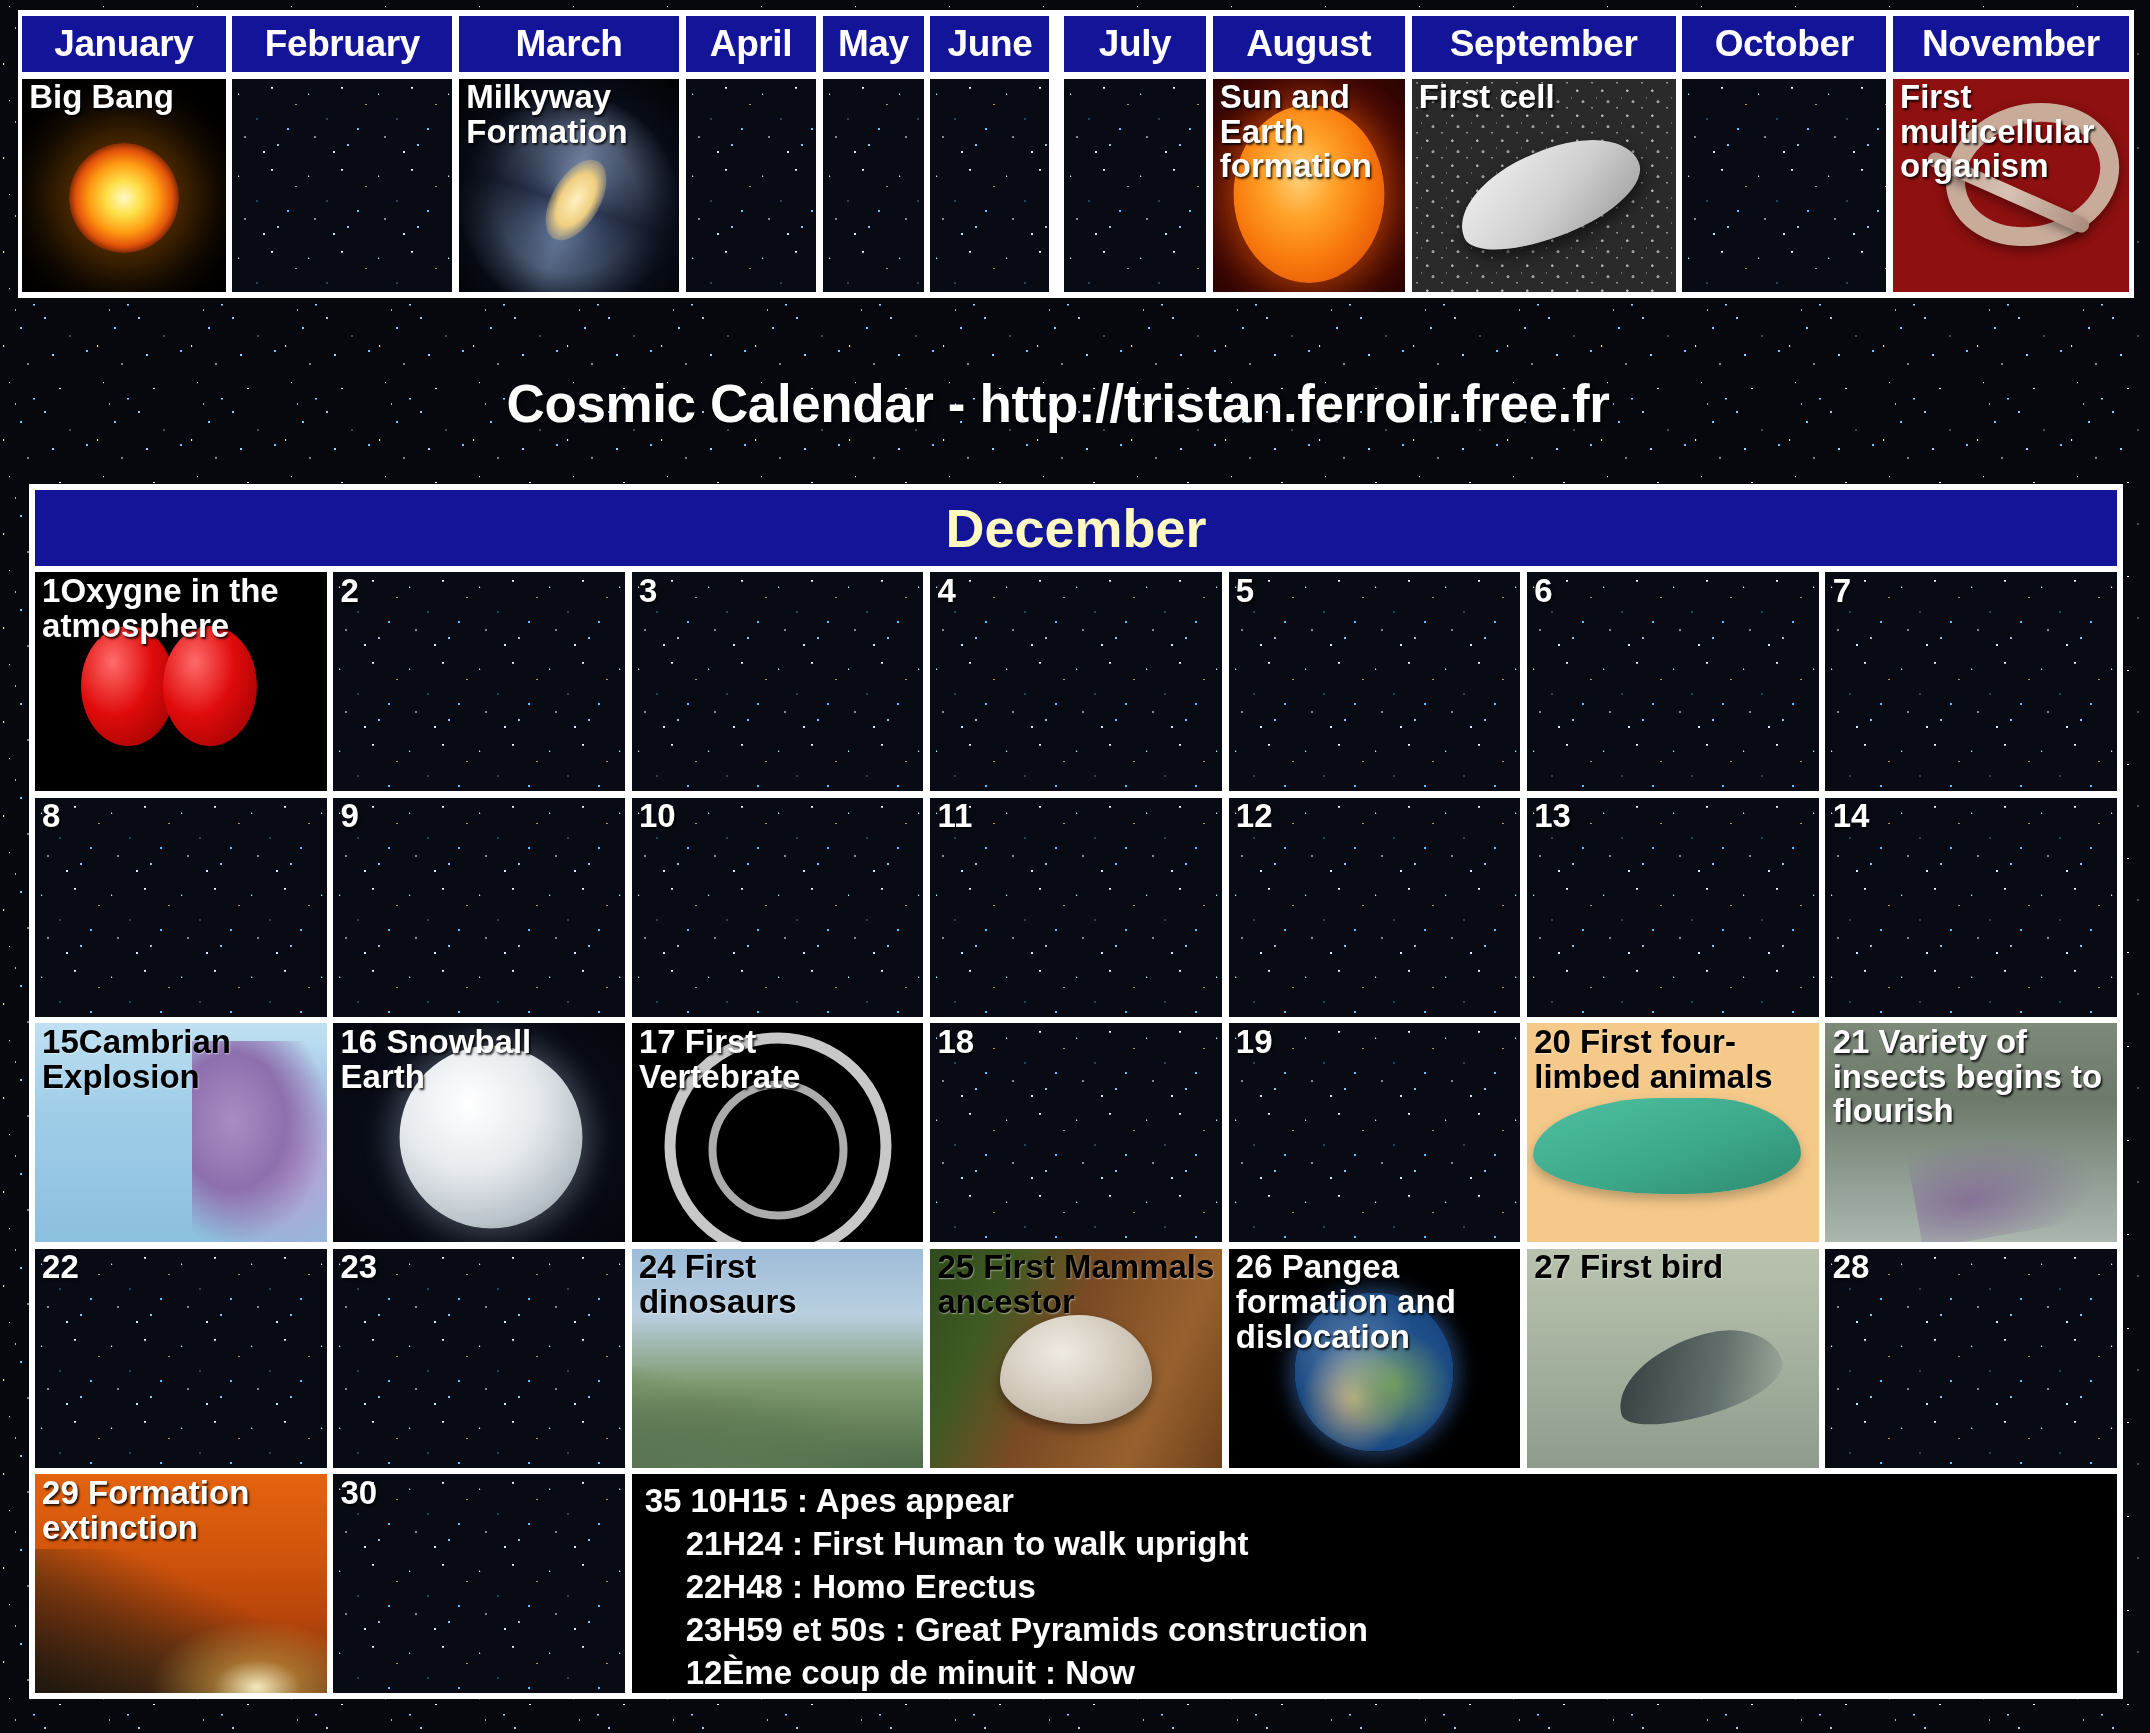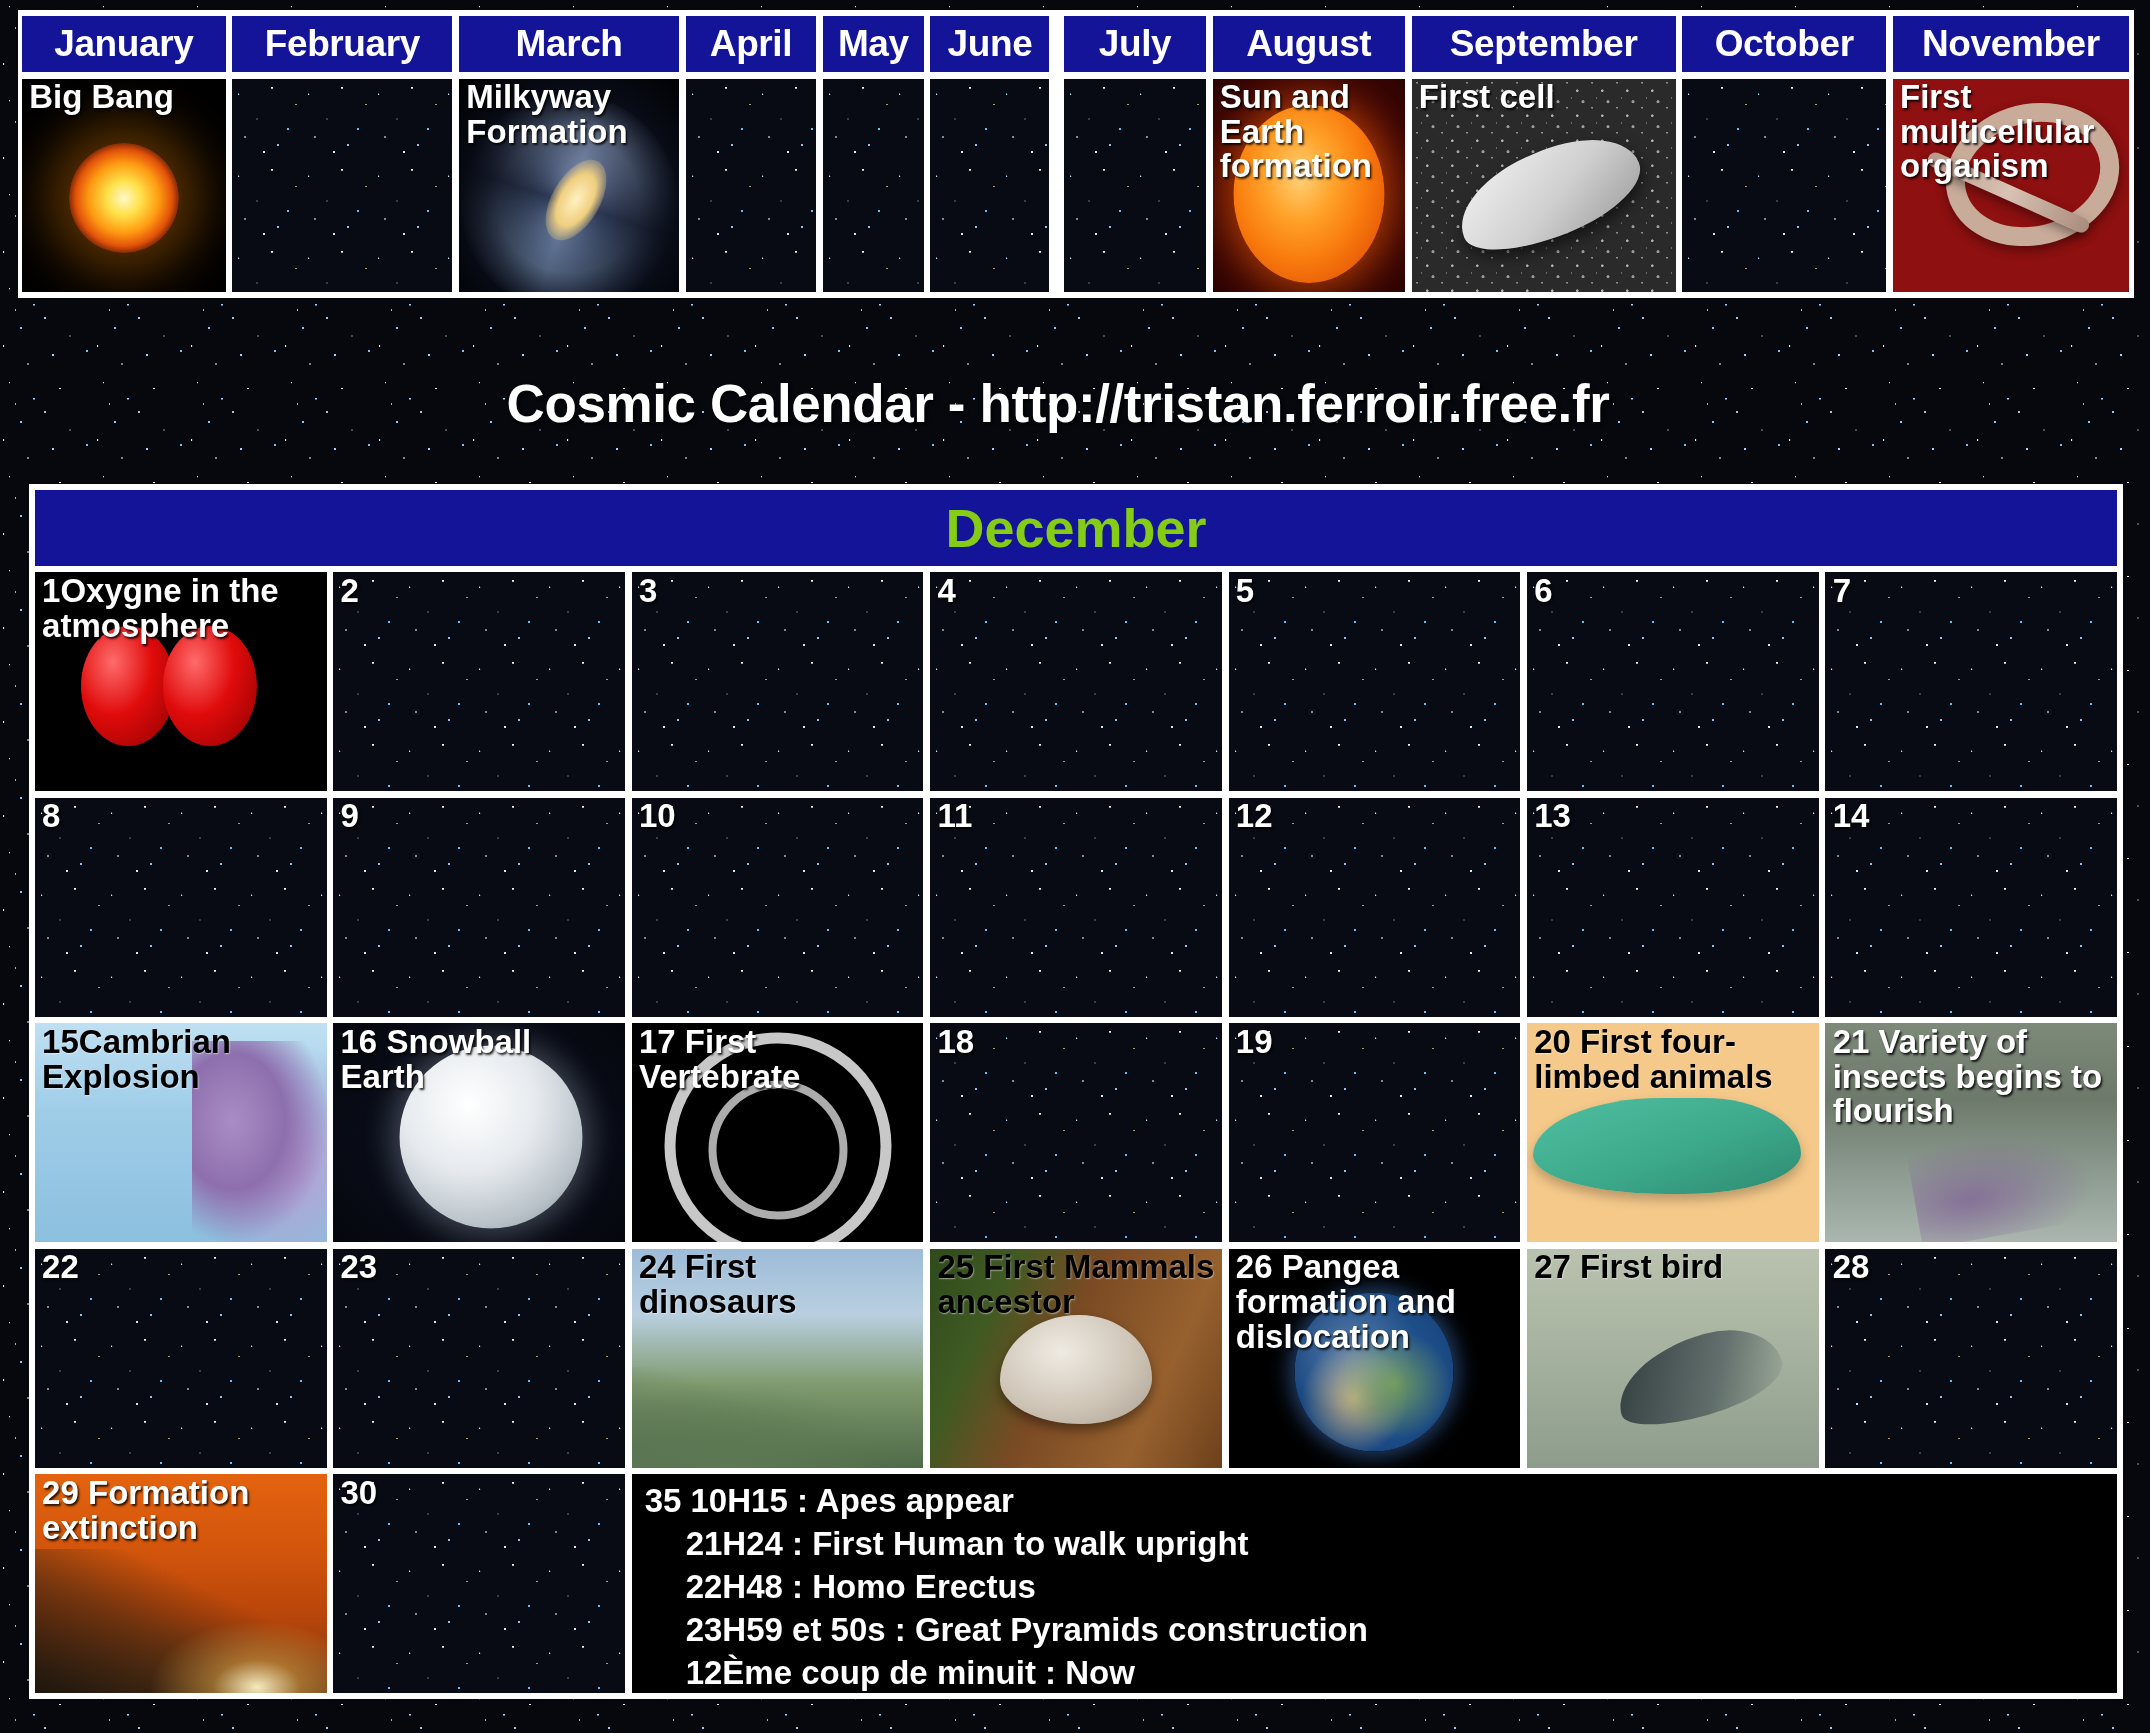--- a/index.html
+++ b/index.html
@@ -102,21 +102,21 @@
   
   .dec-panel {
     position: absolute;
     left: 29px; top: 484px;
     width: 2094px; height: 1215px;
     background: #ffffff;
     padding: 5.8px;
   }
   .dec-head {
     background: #141499;
-    color: #84cc16;
+    color: #fef9c3;
     font-size: 54px;
     font-weight: bold;
     text-align: center;
     line-height: 76px;
     height: 76px;
     margin-bottom: 6.6px;
   }
   .dec-grid {
     display: grid;
     grid-template-columns: repeat(7, 1fr);

